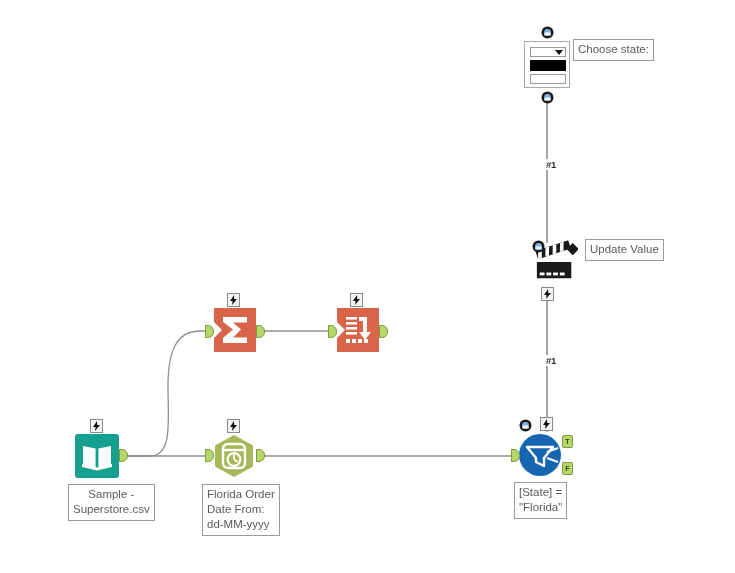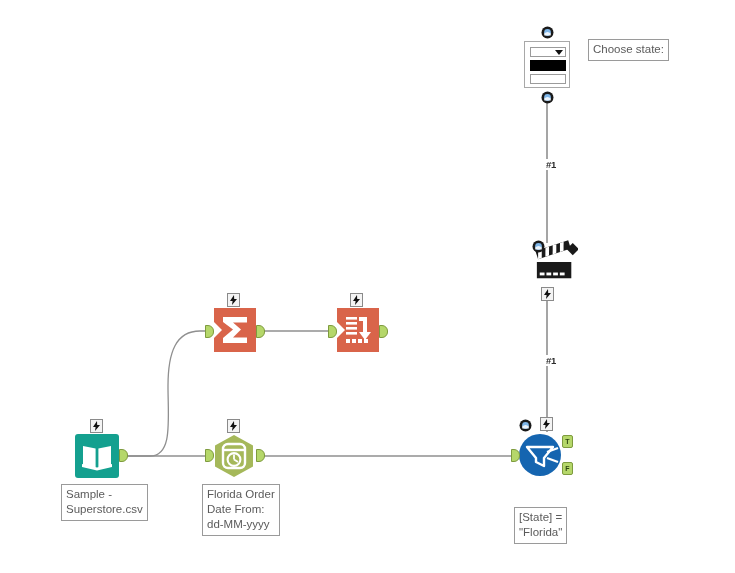--- a/index.html
+++ b/index.html
@@ -176,21 +176,21 @@
     </div>
 
     <div class="qmark" style="left:17px; top:49px;">
       <svg width="13" height="13" viewBox="0 0 13 13">
         <circle cx="6.5" cy="6.5" r="6" fill="#1a1a1a"></circle>
         <circle cx="6.5" cy="6.5" r="3.4" fill="#7fb6e8"></circle>
         <path d="M3.2 7.6 Q6.5 4.2 9.8 7.6 L9.8 9.6 L3.2 9.6 Z" fill="#ffffff" opacity="0.85"></path>
       </svg>
     </div>
   </div>
-  <div class="tool-label" style="left:588px; top:39px;">Choose state:</div>
+  <div class="tool-label" style="left:573px; top:39px;">Choose state:</div>
 
   <div class="node" style="left:534px; top:240px; width:46px; height:40px;">
     <svg class="node-body" width="46" height="40" viewBox="0 0 46 40">
 
       <g transform="rotate(-18 10 12)">
         <rect x="3" y="6" width="36" height="9" fill="#1a1a1a"></rect>
         <g fill="#ffffff">
           <polygon points="6,6 10,6 7,15 3,15"></polygon>
           <polygon points="14,6 18,6 15,15 11,15"></polygon>
           <polygon points="22,6 26,6 23,15 19,15"></polygon>
@@ -216,20 +216,21 @@
         <path d="M3.2 7.6 Q6.5 4.2 9.8 7.6 L9.8 9.6 L3.2 9.6 Z" fill="#ffffff" opacity="0.85"></path>
       </svg>
     </div>
 
     <div class="badge" style="left:7px; top:47px;">
       <svg width="7" height="10" viewBox="0 0 7 10">
         <polygon points="4,0 0,6 2.6,6 2,10 7,4 4.2,4" fill="#111111"></polygon>
       </svg>
     </div>
   </div>
+  <div class="tool-label" style="left:585px; top:239px;">Update Value</div>
 
   <div class="conn-tag" style="left:545px; top:159px;">#1</div>
 
   <div class="conn-tag" style="left:545px; top:355px;">#1</div>
 
   <div class="node" style="left:75px; top:434px;">
     <svg class="node-body" width="44" height="44" viewBox="0 0 44 44">
       <rect x="0" y="0" width="44" height="44" rx="3" fill="#14a08f"></rect>
       <g fill="#ffffff">
         <path d="M8,12 L20.6,14.6 L20.6,34 L8,31.2 Z"></path>
@@ -237,21 +238,21 @@
       </g>
       <path d="M7,30 L22,33.6 L37,30 L37,33 L22,36.6 L7,33 Z" fill="#ffffff"></path>
     </svg>
     <div class="badge" style="left:15px; top:-15px;">
       <svg width="7" height="10" viewBox="0 0 7 10">
         <polygon points="4,0 0,6 2.6,6 2,10 7,4 4.2,4" fill="#111111"></polygon>
       </svg>
     </div>
     <div class="anchor out" style="left:44px; top:15px;"></div>
   </div>
-  <div class="tool-label" style="left:61px; top:484px;">Sample -
+  <div class="tool-label" style="left:68px; top:484px;text-align:center;">Sample -
 Superstore.csv</div>
 
   <div class="node" style="left:212px; top:434px;">
     <svg class="node-body" width="44" height="44" viewBox="0 0 44 44">
       <polygon points="22,1 41,11.5 41,32.5 22,43 3,32.5 3,11.5" fill="#a5b85a"></polygon>
       <rect x="11" y="10" width="22" height="24" rx="5" fill="none" stroke="#ffffff" stroke-width="2.4"></rect>
       <line x1="11" y1="16" x2="33" y2="16" stroke="#ffffff" stroke-width="2.4"></line>
       <circle cx="22" cy="25.5" r="6.4" fill="none" stroke="#ffffff" stroke-width="2.1"></circle>
       <line x1="22" y1="25.5" x2="22" y2="20.6" stroke="#ffffff" stroke-width="1.8"></line>
       <line x1="22" y1="25.5" x2="26" y2="28" stroke="#ffffff" stroke-width="1.8"></line>
@@ -324,16 +325,16 @@
     </div>
     <div class="badge" style="left:22px; top:-16px;">
       <svg width="7" height="10" viewBox="0 0 7 10">
         <polygon points="4,0 0,6 2.6,6 2,10 7,4 4.2,4" fill="#111111"></polygon>
       </svg>
     </div>
     <div class="anchor in" style="left:-7px; top:16px;"></div>
     <div class="anchor lbl" style="left:44px; top:2px;">T</div>
     <div class="anchor lbl" style="left:44px; top:29px;">F</div>
   </div>
-  <div class="tool-label" style="left:514px; top:507px;">[State] =
+  <div class="tool-label" style="left:514px; top:482px;">[State] =
 "Florida"</div>
 
 </div>
 
 </body></html>

